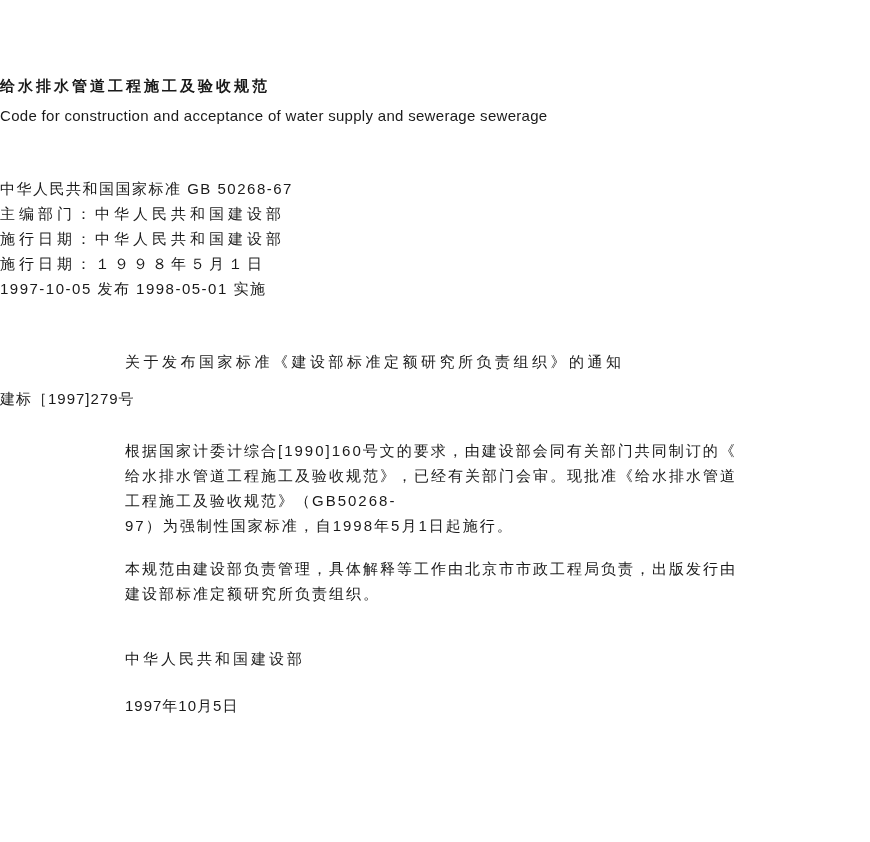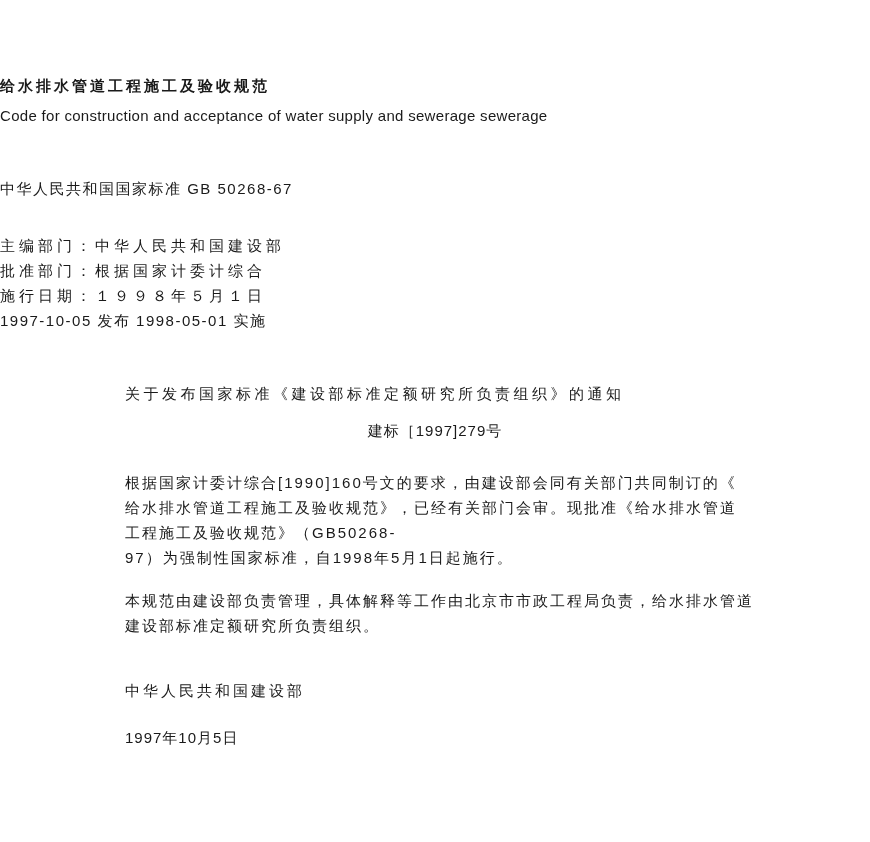--- a/index.html
+++ b/index.html
@@ -28,34 +28,33 @@
   }
   .title-en {
     margin-top: 5px;
     letter-spacing: 0.3px;
   }
   .standard-line {
     margin-top: 48px;
     letter-spacing: 1.5px;
   }
   .meta-block {
-    margin-top: 32px;
     letter-spacing: 4px;
   }
   .issue-line {
     margin-top: 0;
     letter-spacing: 1.5px;
   }
   .notice-heading {
     margin: 48px 125px 0 125px;
     letter-spacing: 3.5px;
   }
   .doc-no {
     margin-top: 12px;
-    text-align: center;
+    text-align: left;
     letter-spacing: 1px;
   }
   .para {
     margin: 27px 54px 0 125px;
     letter-spacing: 2px;
     white-space: pre-line;
   }
   .para + .para {
     margin-top: 18px;
   }
@@ -74,35 +73,35 @@
 <div class="doc">
 
   <div class="center title-cn">给水排水管道工程施工及验收规范</div>
 
   <div class="center title-en">Code for construction and acceptance of water supply and sewerage sewerage</div>
 
   <div class="center standard-line">中华人民共和国国家标准 GB 50268-67</div>
 
   <div class="center meta-block">
     <div class="meta-line">主编部门：中华人民共和国建设部</div>
-    <div class="meta-line">批准部门：根据国家计委计综合</div>
+    <div class="meta-line">施行日期：中华人民共和国建设部</div>
     <div class="meta-line">施行日期：１９９８年５月１日</div>
   </div>
 
   <div class="center issue-line">1997-10-05 发布 1998-05-01 实施</div>
 
   <div class="notice-heading">关于发布国家标准《建设部标准定额研究所负责组织》的通知</div>
 
   <div class="doc-no">建标［1997]279号</div>
 
   <div class="para">根据国家计委计综合[1990]160号文的要求，由建设部会同有关部门共同制订的《
 给水排水管道工程施工及验收规范》，已经有关部门会审。现批准《给水排水管道
 工程施工及验收规范》（GB50268-
 97）为强制性国家标准，自1998年5月1日起施行。</div>
 
-  <div class="para">本规范由建设部负责管理，具体解释等工作由北京市市政工程局负责，给水排水管道
+  <div class="para">本规范由建设部负责管理，具体解释等工作由北京市市政工程局负责，出版发行由
 建设部标准定额研究所负责组织。</div>
 
   <div class="signature">中华人民共和国建设部</div>
 
   <div class="signature-date">1997年10月5日</div>
 
 </div>
 
 </body></html>

